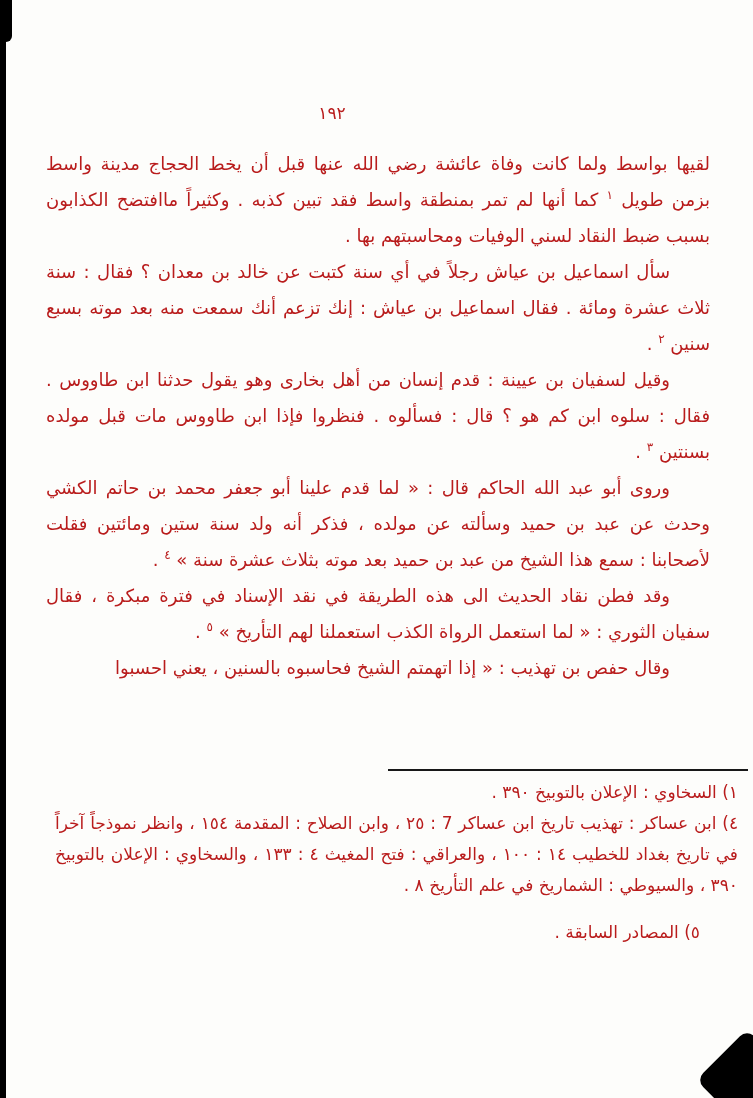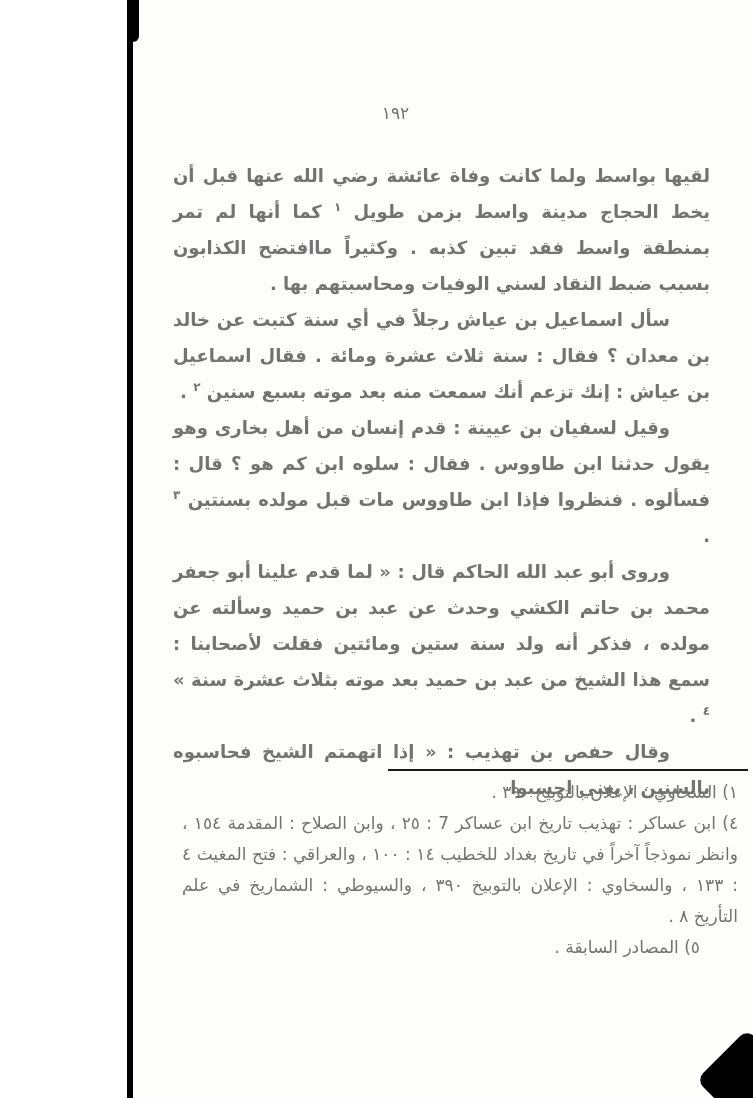--- a/index.html
+++ b/index.html
@@ -2,26 +2,26 @@
 <html lang="ar" dir="rtl"><head>
 <meta charset="utf-8">
 <style>
   html, body {
     margin: 0;
     padding: 0;
     background: #ffffff;
   }
   .page {
     position: relative;
-    width: 626px;
+    width: 753px;
     height: 1098px;
     background: #fdfdfb;
     overflow: hidden;
     direction: rtl;
-    color: #737373;
+    color: #b91c1c;
     font-family: "DejaVu Sans", sans-serif;
   }
   
   .edge-left {
     position: absolute;
     left: 0; top: 0; bottom: 0;
     width: 6px;
     background: #000;
   }
   .edge-left-top {
@@ -44,27 +44,26 @@
     position: absolute;
     top: 103px;
     left: 0; right: 89px;
     text-align: center;
     font-size: 17px;
     letter-spacing: 2px;
   }
   
   .body-text {
     position: absolute;
-    top: 158px;
+    top: 146px;
     right: 43px;
     left: 46px;
     font-size: 18px;
     line-height: 36px;
     text-align: justify;
-    font-weight: bold;
   }
   .body-text p {
     margin: 0;
     text-indent: 40px;
   }
   .body-text p.first {
     text-indent: 0;
   }
   .body-text sup {
     font-size: 12px;
@@ -86,39 +85,40 @@
     right: 15px;
     left: 55px;
     font-size: 17px;
     line-height: 31px;
     text-align: justify;
   }
   .footnotes p {
     margin: 0;
   }
   .footnotes p.fn-last {
-    margin-top: 0;
+    margin-top: 16px;
     margin-right: 38px;
   }
 </style>
 </head>
 <body>
 
 <div class="page">
 
   <div class="edge-left"></div>
   <div class="edge-left-top"></div>
 
   <div class="page-number">١٩٢</div>
 
   <div class="body-text">
     <p class="para first">لقيها بواسط ولما كانت وفاة عائشة رضي الله عنها قبل أن يخط الحجاج مدينة واسط بزمن طويل <sup>١</sup> كما أنها لم تمر بمنطقة واسط فقد تبين كذبه . وكثيراً ماافتضح الكذابون بسبب ضبط النقاد لسني الوفيات ومحاسبتهم بها .</p>
     <p class="para">سأل اسماعيل بن عياش رجلاً في أي سنة كتبت عن خالد بن معدان ؟ فقال : سنة ثلاث عشرة ومائة . فقال اسماعيل بن عياش : إنك تزعم أنك سمعت منه بعد موته بسبع سنين <sup>٢</sup> .</p>
     <p class="para">وقيل لسفيان بن عيينة : قدم إنسان من أهل بخارى وهو يقول حدثنا ابن طاووس . فقال : سلوه ابن كم هو ؟ قال : فسألوه . فنظروا فإذا ابن طاووس مات قبل مولده بسنتين <sup>٣</sup> .</p>
     <p class="para">وروى أبو عبد الله الحاكم قال : « لما قدم علينا أبو جعفر محمد بن حاتم الكشي وحدث عن عبد بن حميد وسألته عن مولده ، فذكر أنه ولد سنة ستين ومائتين فقلت لأصحابنا : سمع هذا الشيخ من عبد بن حميد بعد موته بثلاث عشرة سنة » <sup>٤</sup> .</p>
+    <p class="para">وقد فطن نقاد الحديث الى هذه الطريقة في نقد الإسناد في فترة مبكرة ، فقال سفيان الثوري : « لما استعمل الرواة الكذب استعملنا لهم التأريخ » <sup>٥</sup> .</p>
     <p class="para">وقال حفص بن تهذيب : « إذا اتهمتم الشيخ فحاسبوه بالسنين ، يعني احسبوا</p>
   </div>
 
   <div class="fn-rule"></div>
 
   <div class="footnotes">
     <p>١) السخاوي : الإعلان بالتوبيخ ٣٩٠ .</p>
     <p>٤) ابن عساكر : تهذيب تاريخ ابن عساكر 7 : ٢٥ ، وابن الصلاح : المقدمة ١٥٤ ، وانظر نموذجاً آخراً في تاريخ بغداد للخطيب ١٤ : ١٠٠ ، والعراقي : فتح المغيث ٤ : ١٣٣ ، والسخاوي : الإعلان بالتوبيخ ٣٩٠ ، والسيوطي : الشماريخ في علم التأريخ ٨ .</p>
     <p class="fn-last">٥) المصادر السابقة .</p>
   </div>

